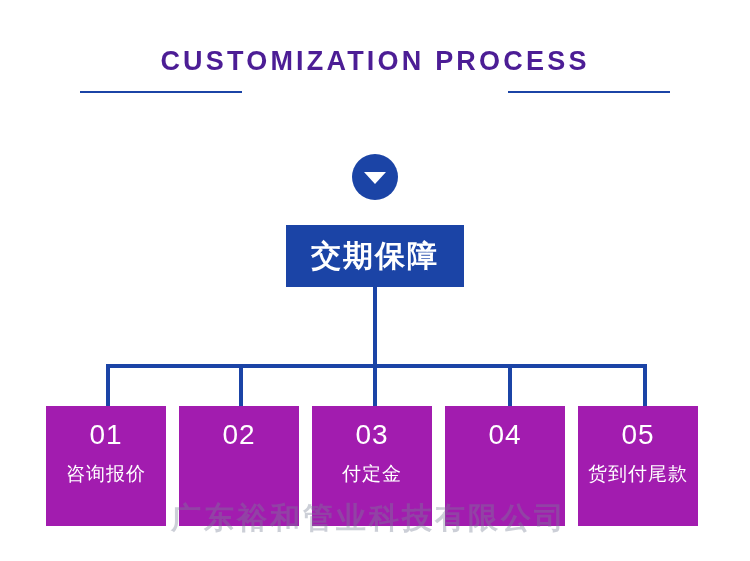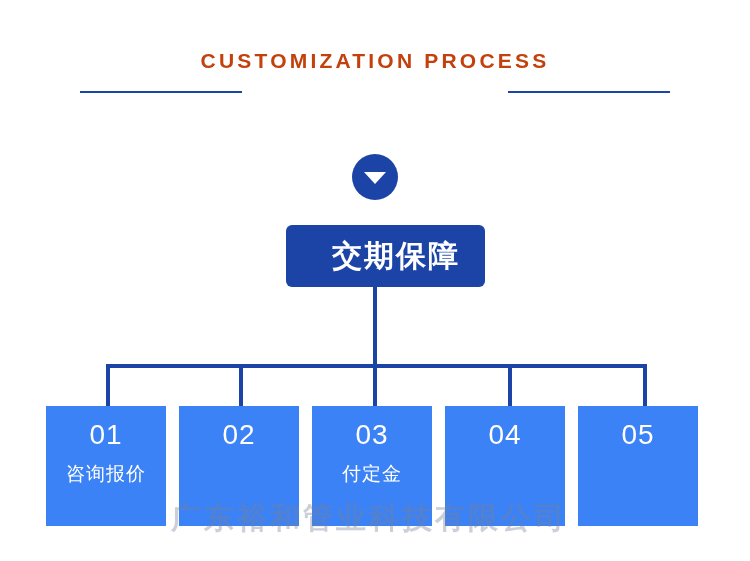--- a/index.html
+++ b/index.html
@@ -33,23 +33,23 @@
     font-family: "DejaVu Sans", "Liberation Sans", sans-serif;
     font-size: 52px;
     font-weight: bold;
     color: #1b44a6;
     letter-spacing: 4px;
     line-height: 62px;
     display: inline-block;
   }
   .title-en {
     font-family: "Liberation Sans", sans-serif;
-    font-size: 21px;
-    font-weight: bold;
-    color: #c2410c;
+    font-size: 27px;
+    font-weight: bold;
+    color: #4c1d95;
     letter-spacing: 3.2px;
     line-height: 26px;
     margin-top: 4px;
   }
   .rule {
     position: absolute;
     top: 91px;
     height: 2px;
     background: #1b44a6;
   }
@@ -79,30 +79,29 @@
   }
 
   
   .top-node {
     position: absolute;
     left: 286px;
     top: 225px;
     width: 178px;
     height: 62px;
     background: #1b44a6;
-    border-radius: 6px;
+    border-radius: 0;
     color: #ffffff;
     font-family: "DejaVu Sans", "Liberation Sans", sans-serif;
     font-size: 30px;
     font-weight: bold;
     letter-spacing: 2px;
     display: flex;
     align-items: center;
     justify-content: center;
-    padding-left: 21px;
   }
 
   
   .line {
     position: absolute;
     background: #1b44a6;
   }
   .v-stem   { left: 373px; top: 287px;  width: 4px;  height: 79px; }
   .h-bus    { left: 106px; top: 364px;  width: 539px; height: 4px; }
   .leg      { top: 364px;  width: 4px;  height: 42px; }
@@ -118,21 +117,21 @@
     left: 46px;
     top: 406px;
     width: 658px;
     height: 120px;
     display: flex;
     gap: 13px;
   }
   .step {
     width: 120px;
     height: 120px;
-    background: #3b82f6;
+    background: #a21caf;
     color: #ffffff;
     display: flex;
     flex-direction: column;
     align-items: center;
     justify-content: flex-start;
     padding-top: 12px;
     box-sizing: border-box;
   }
   .step-num {
     font-family: "Liberation Sans", sans-serif;
@@ -203,18 +202,19 @@
     </div>
     <div class="step">
       <div class="step-num">03</div>
       <div class="step-label">付定金</div>
     </div>
     <div class="step">
       <div class="step-num">04</div>
     </div>
     <div class="step">
       <div class="step-num">05</div>
+      <div class="step-label">货到付尾款</div>
     </div>
   </div>
 
   <div class="watermark">广东裕和管业科技有限公司</div>
 
 </div>
 
 </body></html>

